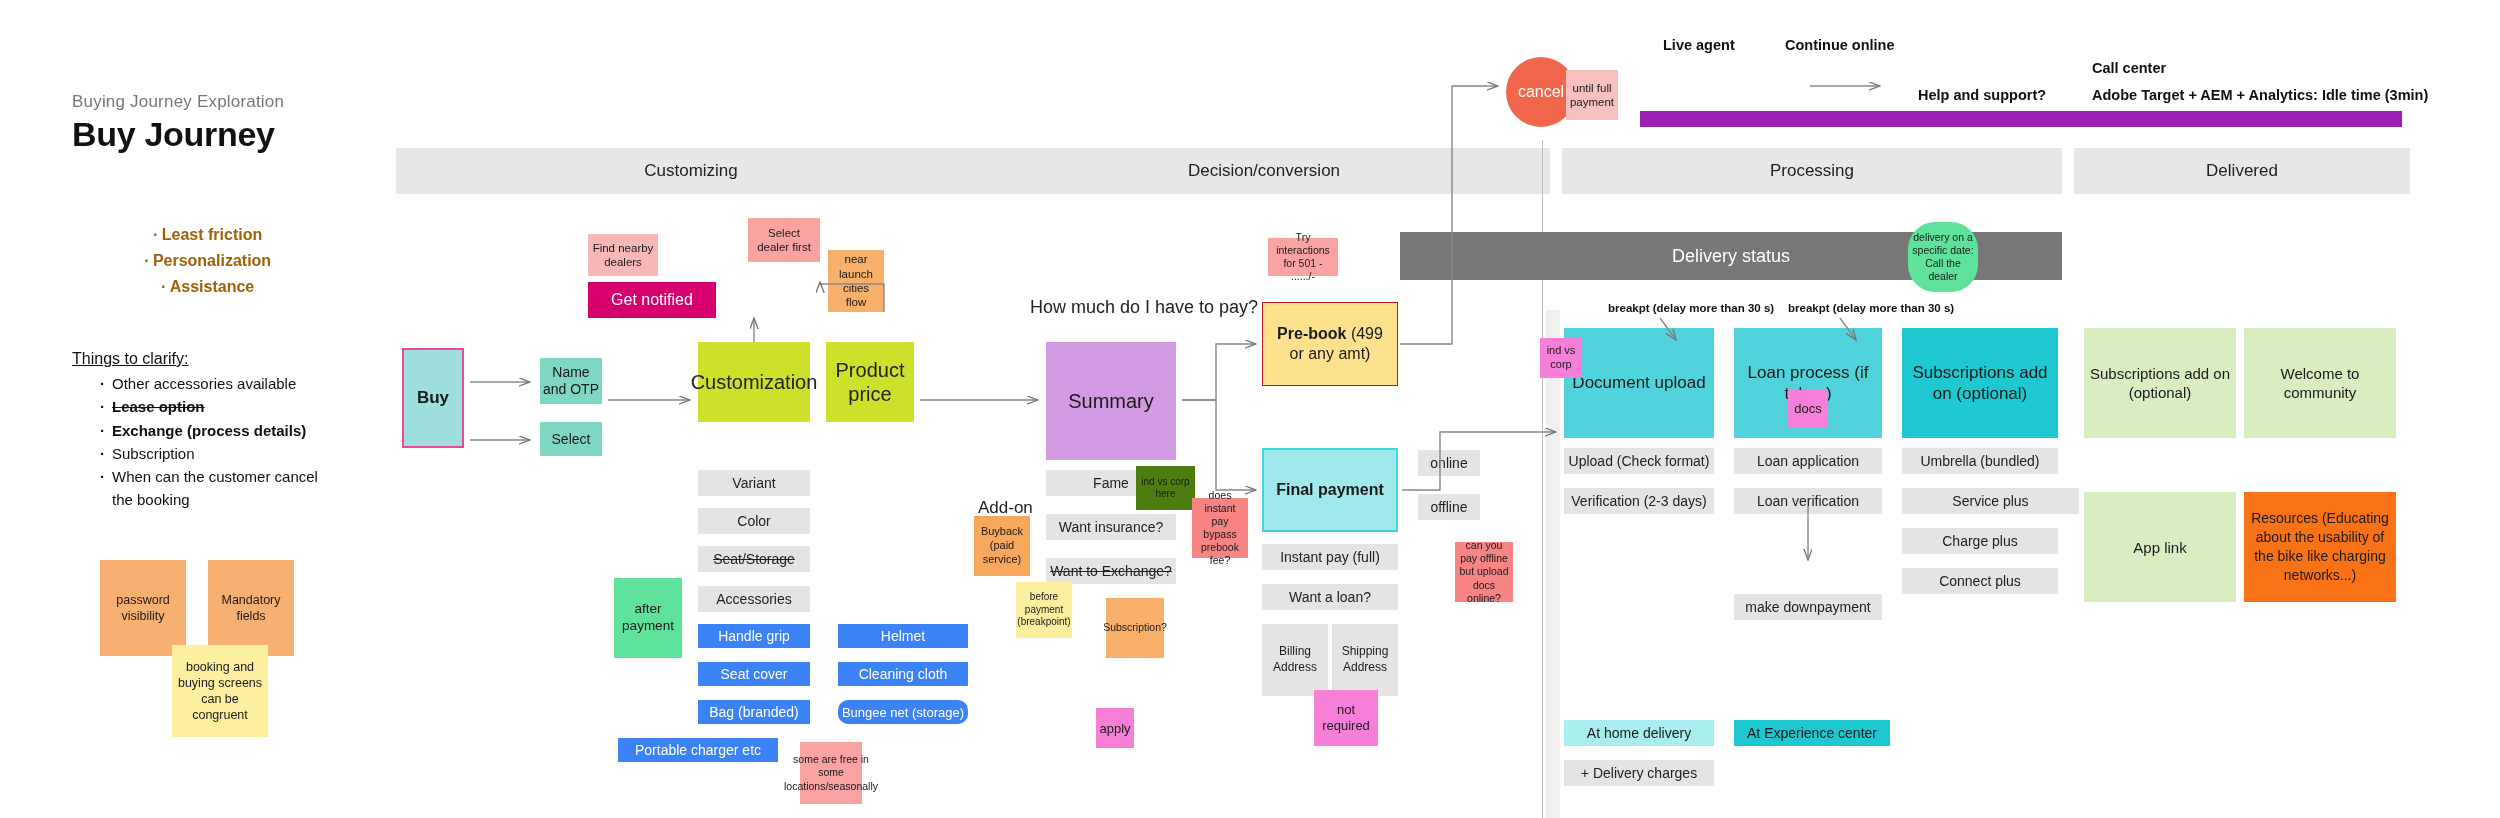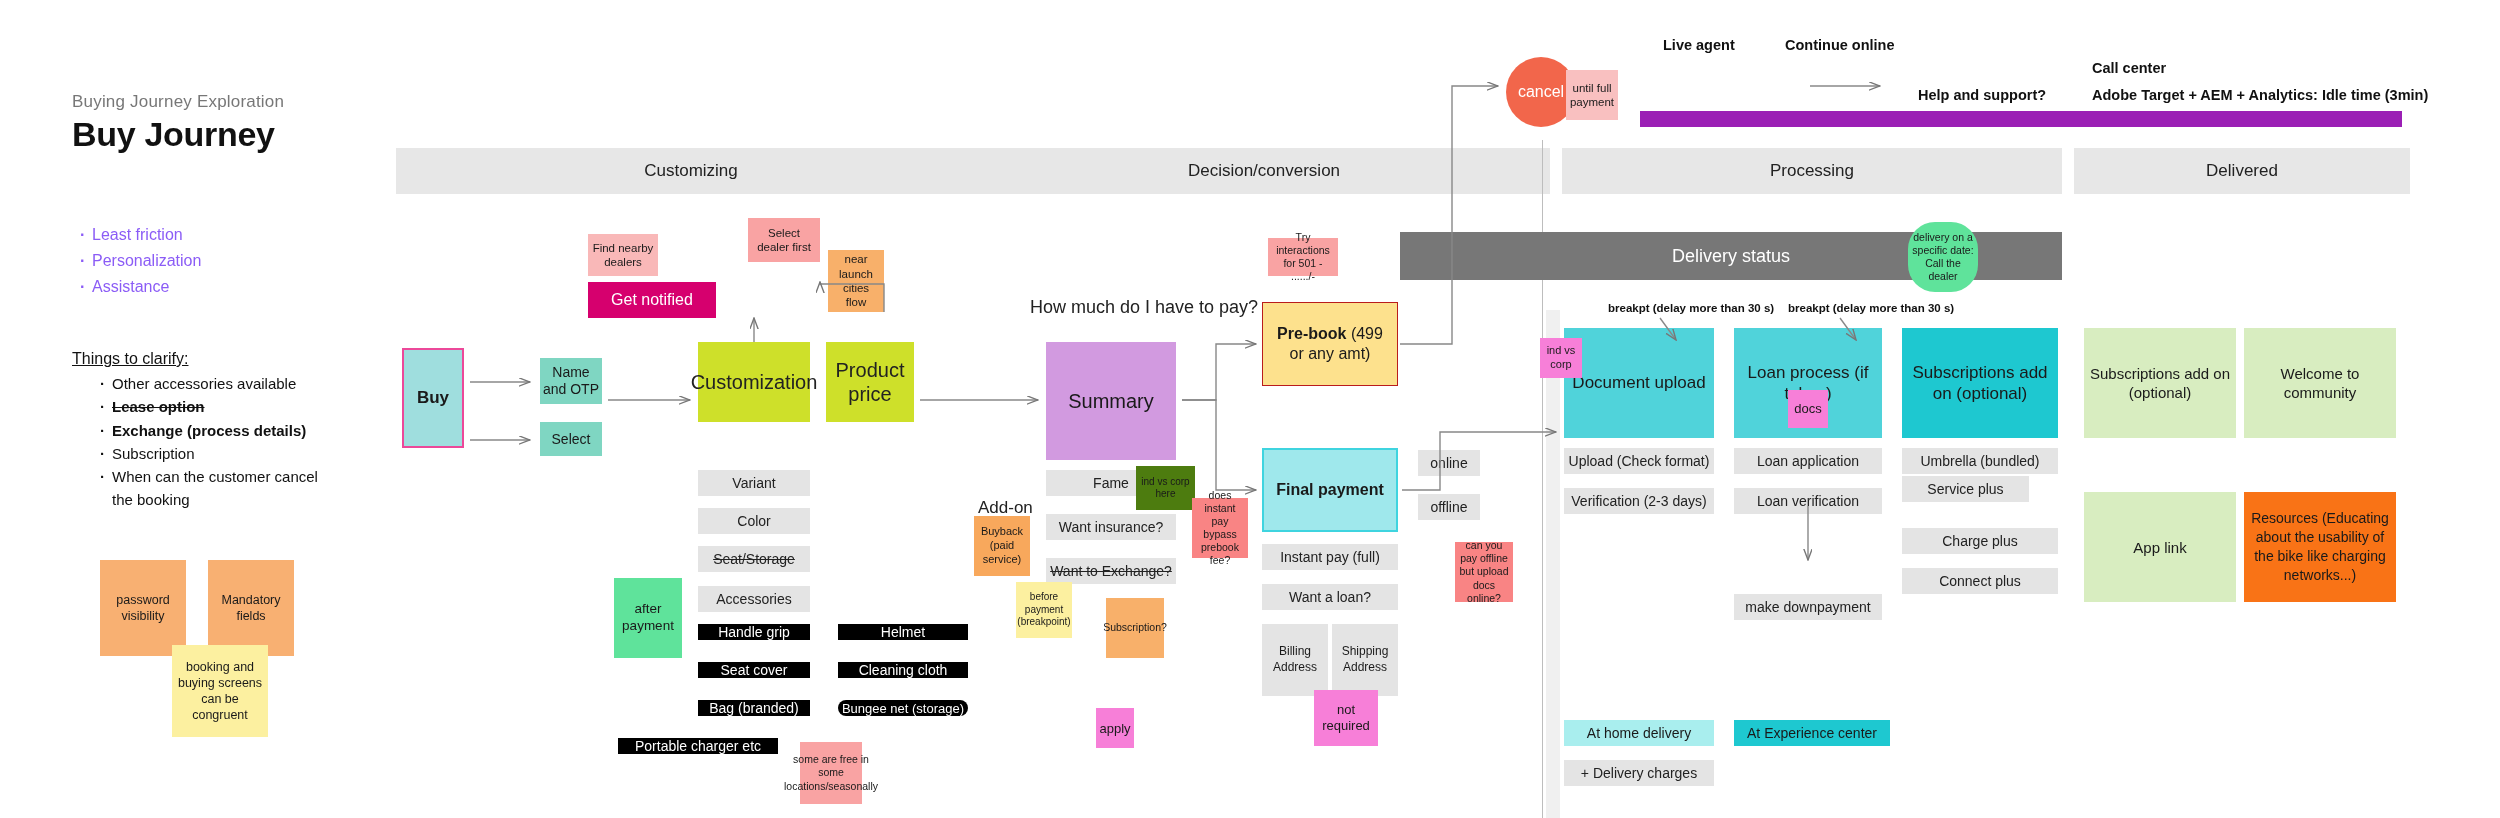--- a/index.html
+++ b/index.html
@@ -4,38 +4,38 @@
 <style>
   html,body{margin:0;padding:0;background:#ffffff;}
   body{width:2500px;height:818px;position:relative;overflow:hidden;
        font-family:"Liberation Sans","DejaVu Sans",sans-serif;color:#1a1a1a;}
   .abs{position:absolute;box-sizing:border-box;}
   .ctr{display:flex;align-items:center;justify-content:center;text-align:center;}
 
   
   .kicker{font-size:17px;color:#777;letter-spacing:.2px;}
   .bigtitle{font-size:34px;font-weight:bold;color:#111;letter-spacing:-.3px;}
-  .bullets{font-size:16px;font-weight:normal;line-height:1.62;color:#8b5cf6;}
+  .bullets{font-size:16px;font-weight:bold;line-height:1.62;color:#a16207;text-align:center;}
   .bullets li{margin:0;padding:0;}
   .clarify-h{font-size:16px;text-decoration:underline;color:#111;}
   .clarify{font-size:15px;line-height:1.55;color:#111;}
   .clarify li{margin:0;}
   .strike{text-decoration:line-through;font-weight:bold;}
   .bold{font-weight:bold;}
   ul{margin:0;padding-left:20px;list-style-type:none;}
   ul li:before{content:"\00B7";display:inline-block;width:12px;margin-left:-12px;font-weight:bold;}
 
   
   .phase{background:#e7e7e7;height:46px;font-size:17px;color:#222;}
 
   
   .note{font-size:11.5px;line-height:1.25;padding:4px;}
   .note-md{font-size:12.5px;line-height:1.3;}
   .greybar{background:#e4e4e4;font-size:14px;color:#222;height:26px;}
-  .darkbar{background:#000000;color:#fff;font-size:14px;height:16px;}
+  .darkbar{background:#3b82f6;color:#fff;font-size:14px;height:24px;}
   .mainbox{font-size:20px;color:#222;}
   svg{position:absolute;top:0;left:0;pointer-events:none;}
   .hdrlbl{font-size:14.5px;font-weight:bold;color:#111;}
   .breakpt{font-size:11.5px;font-weight:bold;color:#111;}
 </style>
 </head>
 <body>
 
 <div class="abs" style="left:72px;top:92px;">
   <span class="kicker">Buying Journey Exploration</span>
@@ -154,21 +154,21 @@
 <div class="abs ctr greybar" style="left:1564px;top:488px;width:150px;">Verification (2-3 days)</div>
 
 <div class="abs ctr" style="left:1734px;top:328px;width:148px;height:110px;background:#50d3da;font-size:17px;line-height:1.25;">Loan process (if taken)</div>
 <div class="abs ctr note" style="left:1788px;top:390px;width:40px;height:38px;background:#f77fd8;font-size:13px;">docs</div>
 <div class="abs ctr greybar" style="left:1734px;top:448px;width:148px;">Loan application</div>
 <div class="abs ctr greybar" style="left:1734px;top:488px;width:148px;">Loan verification</div>
 <div class="abs ctr greybar" style="left:1734px;top:594px;width:148px;">make downpayment</div>
 
 <div class="abs ctr" style="left:1902px;top:328px;width:156px;height:110px;background:#1ec8d0;font-size:17px;line-height:1.25;">Subscriptions add on (optional)</div>
 <div class="abs ctr greybar" style="left:1902px;top:448px;width:156px;">Umbrella (bundled)</div>
-<div class="abs ctr greybar" style="left:1902px;top:476px;width:127px;">Service plus</div>
+<div class="abs ctr greybar" style="left:1902px;top:488px;width:177px;">Service plus</div>
 <div class="abs ctr greybar" style="left:1902px;top:528px;width:156px;">Charge plus</div>
 <div class="abs ctr greybar" style="left:1902px;top:568px;width:156px;">Connect plus</div>
 
 <div class="abs ctr" style="left:1564px;top:720px;width:150px;height:26px;background:#a9eeee;font-size:14px;">At home delivery</div>
 <div class="abs ctr" style="left:1734px;top:720px;width:156px;height:26px;background:#1ec8d0;font-size:14px;">At Experience center</div>
 <div class="abs ctr greybar" style="left:1564px;top:760px;width:150px;">+ Delivery charges</div>
 
 <div class="abs ctr" style="left:2084px;top:328px;width:152px;height:110px;background:#d8edc0;font-size:15px;line-height:1.3;">Subscriptions add on (optional)</div>
 <div class="abs ctr" style="left:2244px;top:328px;width:152px;height:110px;background:#d8edc0;font-size:15px;line-height:1.3;">Welcome to community</div>
 <div class="abs ctr" style="left:2084px;top:492px;width:152px;height:110px;background:#d8edc0;font-size:15px;">App link</div>

